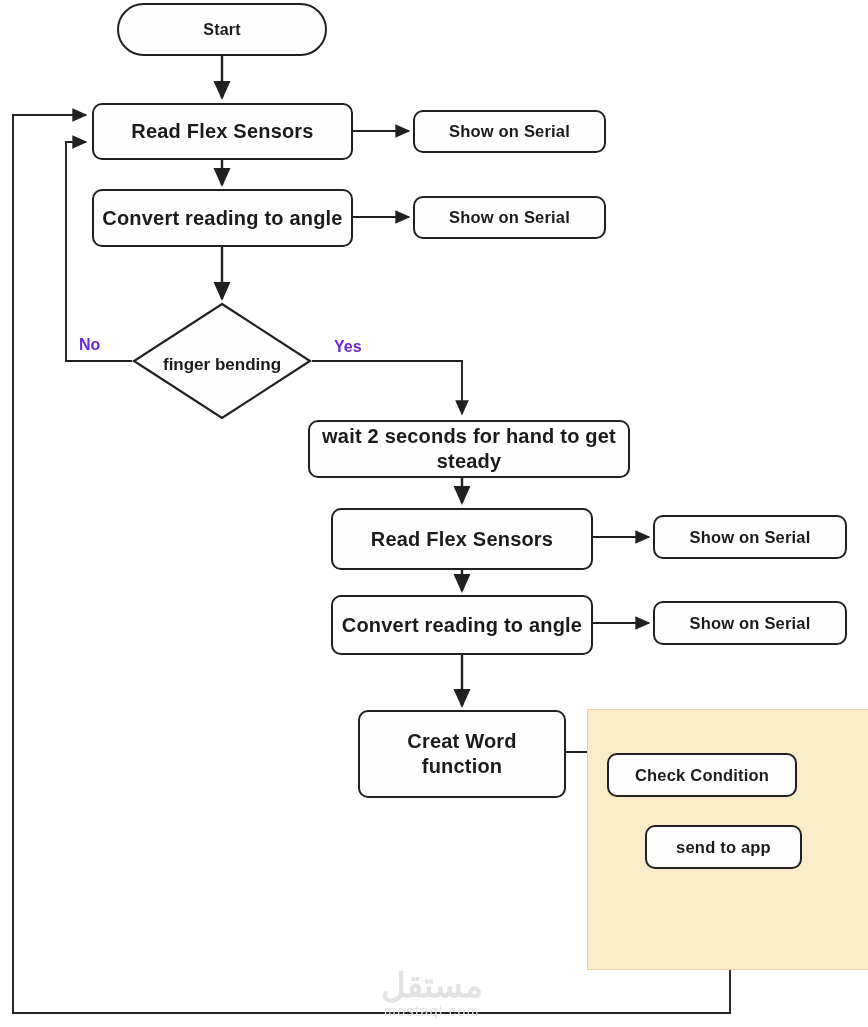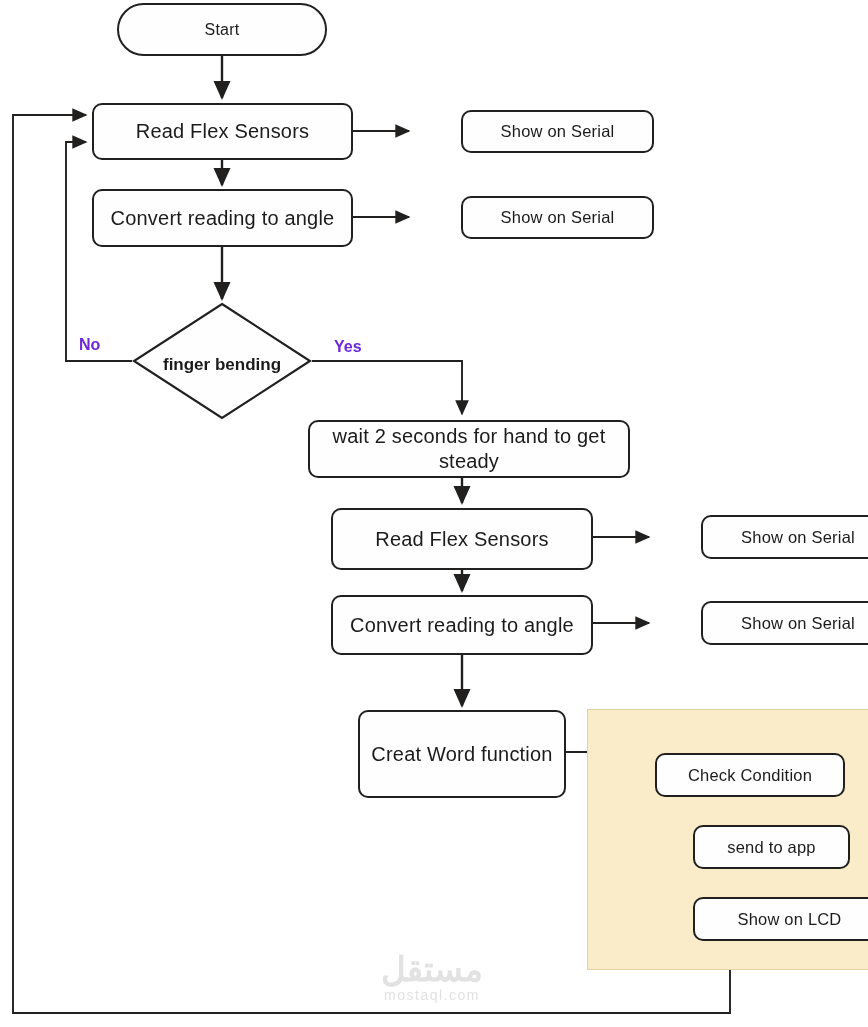--- a/index.html
+++ b/index.html
@@ -30,37 +30,36 @@
   .node {
     position: absolute;
     box-sizing: border-box;
     background: #fefefe;
     border: 2px solid #21201f;
     display: flex;
     align-items: center;
     justify-content: center;
     text-align: center;
     color: #1b1b1b;
-    font-weight: normal;
+    font-weight: bold;
     line-height: 1.25;
     letter-spacing: 0.2px;
     z-index: 3;
   }
   .node.proc {
     border-radius: 10px;
     font-size: 20px;
     padding: 2px 6px;
   }
   .node.terminator {
     border-radius: 40px;
     font-size: 16px;
   }
   .node.small {
     font-size: 16.5px;
-    margin-left: 48px;
   }
 
   .decision {
     position: absolute;
     z-index: 3;
   }
   .decision .dlabel {
     position: absolute;
     left: 0;
     top: 4px;
@@ -93,20 +92,21 @@
   }
 
   .watermark {
     position: absolute;
     z-index: 2;
     display: flex;
     flex-direction: column;
     align-items: center;
     color: #e2e2e2;
     user-select: none;
+    margin-top: 16px;
   }
   .watermark .wm-ar {
     font-size: 34px;
     font-weight: bold;
     line-height: 1;
     letter-spacing: 1px;
   }
   .watermark .wm-en {
     font-size: 14px;
     line-height: 1.4;
@@ -222,22 +222,19 @@
   </div>
 
   <div class="node proc small" style="left:607px; top:753px; width:190px; height:44px;">
     <span>Check Condition</span>
   </div>
 
   <div class="node proc small" style="left:645px; top:825px; width:157px; height:44px;">
     <span>send to app</span>
   </div>
 
-  <div class="node proc small" style="left:645px; top:897px; width:193px; height:44px;">
-    <span>Show on LCD</span>
-  </div>
 
   <div class="watermark" style="left:362px; top:952px; width:140px;">
     <div class="wm-ar">مستقل</div>
     <div class="wm-en">mostaql.com</div>
   </div>
 
 </div>
 
 </body></html>

